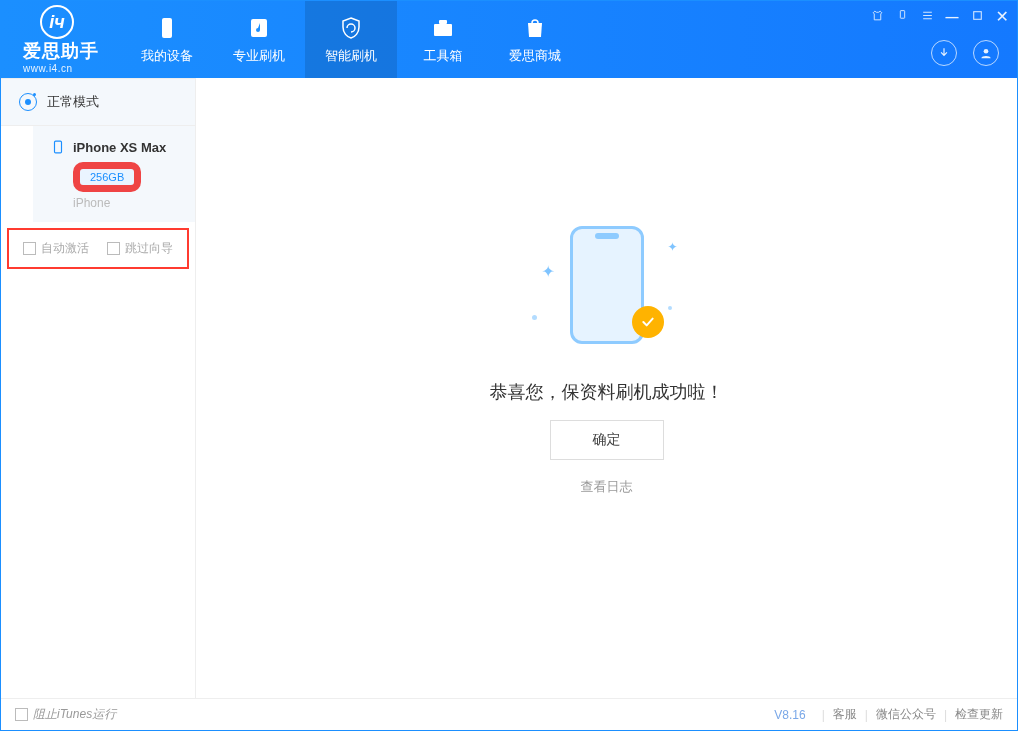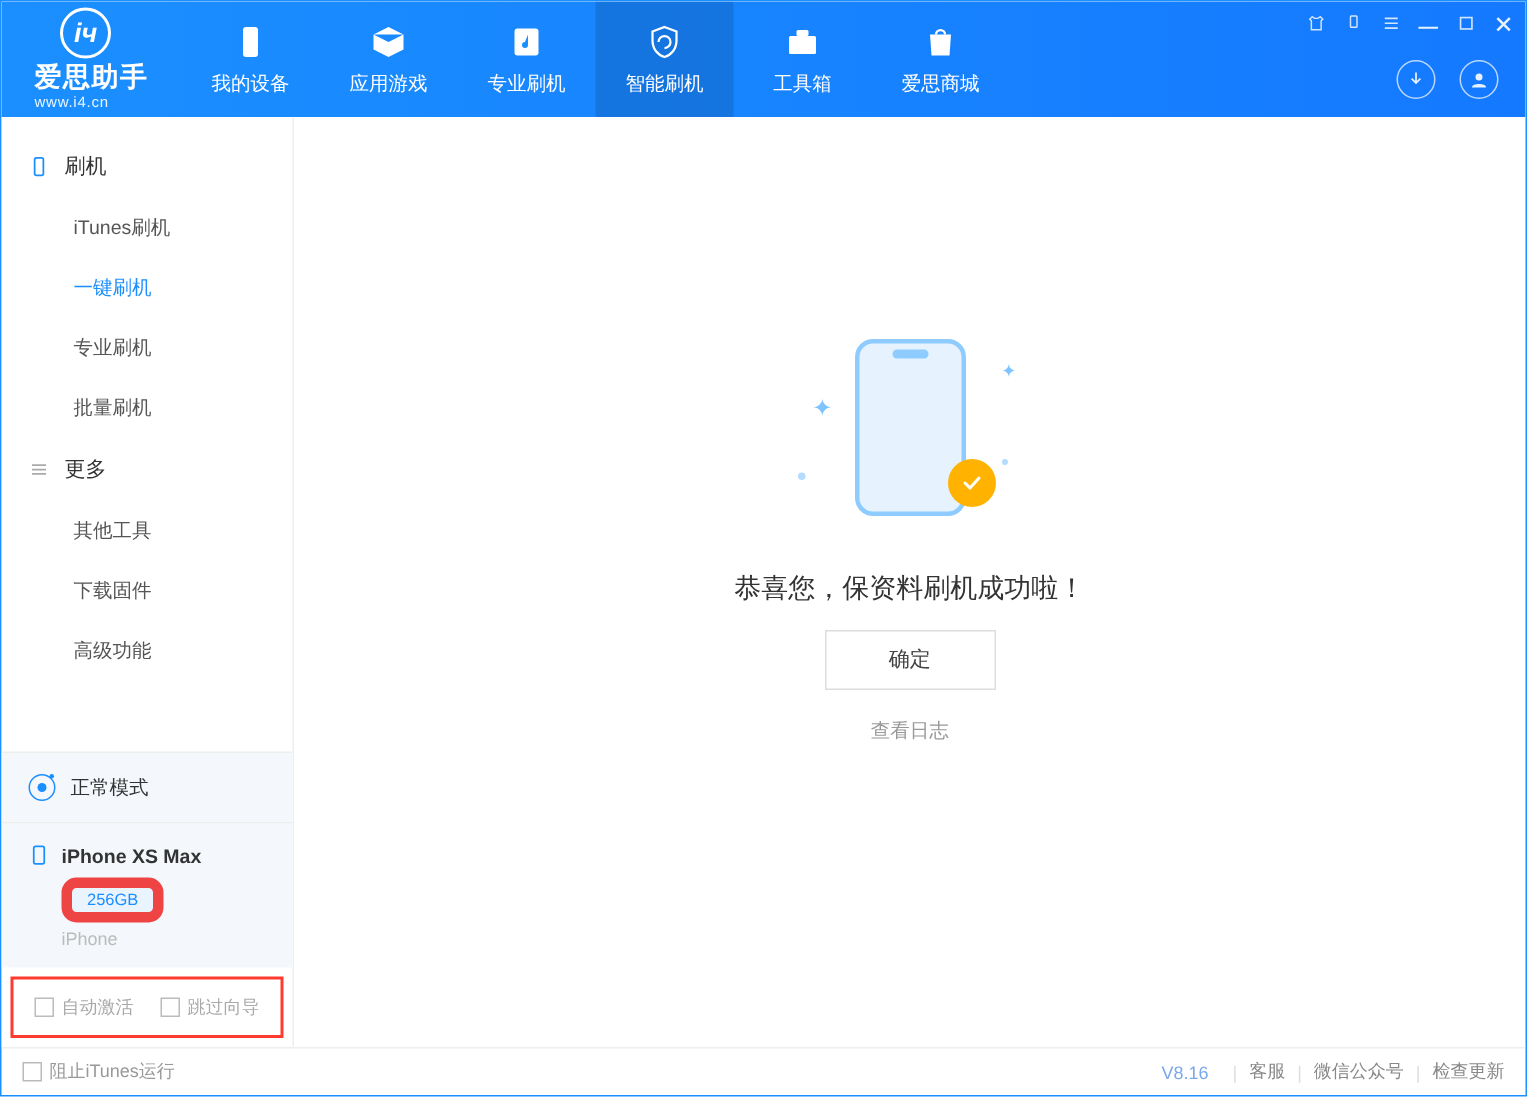--- a/index.html
+++ b/index.html
@@ -34,21 +34,21 @@
 .side-group-head { display: flex; align-items: center; gap: 10px; padding: 12px 18px; font-size: 14px; color: #333; font-weight: 500; }
 .side-group-head svg { width: 14px; height: 14px; }
 .side-item { padding: 11px 18px 11px 48px; font-size: 13px; color: #555; cursor: pointer; }
 .side-item.active { color: #1b8fff; }
 
 .device-panel { border-top: 1px solid #eee; padding: 0; }
 .mode-row { display: flex; align-items: center; gap: 10px; padding: 14px 18px; border-bottom: 1px solid #eee; background: #f4f8fc; }
 .mode-icon { width: 18px; height: 18px; border: 1.5px solid #1b8fff; border-radius: 50%; display: flex; align-items: center; justify-content: center; position: relative; }
 .mode-icon::after { content: ""; width: 6px; height: 6px; border-radius: 50%; background: #1b8fff; }
 .mode-icon::before { content: ""; position: absolute; width: 3px; height: 3px; background: #1b8fff; border-radius: 50%; top: -1px; right: 0px; }
-.device-row { padding: 12px 18px; background: #f4f8fc; }
+.device-row { padding: 12px 18px; background: #f4f8fc; margin-left: 32px; }
 .device-name-row { display: flex; align-items: center; gap: 8px; font-size: 13px; font-weight: bold; color: #333; }
 .device-name-row svg { width: 14px; height: 18px; fill: none; stroke: #1b8fff; stroke-width: 2; }
 .device-badge { display: inline-block; margin-top: 6px; margin-left: 22px; padding: 2px 10px; border: 7px solid #ef4444; border-radius: 10px; font-size: 11px; color: #1b8fff; background: #eaf4ff; }
 .device-sub { margin-left: 22px; margin-top: 4px; color: #bbb; font-size: 12px; }
 
 .checkbox-row { display: flex; gap: 18px; padding: 10px 14px; border: 2px solid #ff3b30; margin: 6px 6px 6px 6px; }
 .chk { display: flex; align-items: center; gap: 5px; color: #aaa; font-size: 12px; cursor: pointer; }
 .chk-box { width: 13px; height: 13px; border: 1px solid #bbb; background: #fff; }
 
 
@@ -63,21 +63,21 @@
 .sparkle.s2 { right: 4px; top: 20px; font-size: 12px; }
 .dot1 { position: absolute; width: 5px; height: 5px; background: #b3dcff; border-radius: 50%; left: 0px; bottom: 30px; }
 .dot2 { position: absolute; width: 4px; height: 4px; background: #b3dcff; border-radius: 50%; right: 10px; bottom: 40px; }
 
 .success-msg { font-size: 18px; color: #333; margin-bottom: 16px; }
 .confirm-btn { border: 1px solid #ddd; background: #fff; padding: 10px 42px; font-size: 14px; color: #444; cursor: pointer; margin-bottom: 18px; }
 .log-link { color: #999; font-size: 13px; cursor: pointer; }
 
 
 .footer { height: 32px; border-top: 1px solid #eee; display: flex; align-items: center; padding: 0 14px; font-size: 12px; color: #999; }
-.footer-left { display: flex; align-items: center; gap: 6px; }
+.footer-left { display: flex; align-items: center; gap: 6px; font-style: italic; }
 .footer-right { margin-left: auto; display: flex; align-items: center; gap: 8px; }
 .footer-right .sep { color: #ddd; }
 .footer-link { cursor: pointer; color: #888; }
 .version { color: #7aa8e8; margin-right: 8px; }
 </style>
 </head>
 <body>
 
 <div class="header">
   <div class="logo-area">
@@ -93,28 +93,20 @@
       <span class="nav-tab-icon">
           <svg viewBox="0 0 24 24">
             <rect x="7" y="2" width="10" height="20" rx="2"></rect>
           </svg>
         </span>
       <span>我的设备</span>
     </div>
     <div class="nav-tab">
       <span class="nav-tab-icon">
           <svg viewBox="0 0 24 24">
-            <path d="M12 2 L22 7 L22 17 L12 22 L2 17 L2 7 Z M2 7 L12 12 L22 7 M12 12 L12 22"></path>
-          </svg>
-        </span>
-      <span>应用游戏</span>
-    </div>
-    <div class="nav-tab">
-      <span class="nav-tab-icon">
-          <svg viewBox="0 0 24 24">
             <rect x="4" y="3" width="16" height="18" rx="2"></rect>
             <path d="M13 7 L13 14 A2 2 0 1 1 11 12" fill="#1b8fff"></path>
           </svg>
         </span>
       <span>专业刷机</span>
     </div>
     <div class="nav-tab active">
       <span class="nav-tab-icon">
           <svg viewBox="0 0 24 24">
             <path d="M12 2 L20 5 L20 11 C20 17 16 21 12 22 C8 21 4 17 4 11 L4 5 Z" fill="none" stroke="#fff" stroke-width="1.5"></path>
@@ -170,42 +162,20 @@
         <svg viewBox="0 0 24 24">
           <circle cx="12" cy="9" r="4"></circle>
           <path d="M4 21 C4 16 20 16 20 21"></path>
         </svg>
       </div>
   </div>
 </div>
 
 <div class="body-area">
   <div class="sidebar">
-    <div class="sidebar-scroll">
-      <div class="side-group-head">
-        <svg viewBox="0 0 24 24">
-            <rect x="7" y="2" width="10" height="20" rx="2" fill="none" stroke="#1b8fff" stroke-width="2"></rect>
-          </svg>
-        <span>刷机</span>
-      </div>
-      <div class="side-item">iTunes刷机</div>
-      <div class="side-item active">一键刷机</div>
-      <div class="side-item">专业刷机</div>
-      <div class="side-item">批量刷机</div>
-
-      <div class="side-group-head">
-        <svg viewBox="0 0 24 24">
-            <path d="M4 7h16M4 12h16M4 17h16" stroke="#aaa" stroke-width="2"></path>
-          </svg>
-        <span>更多</span>
-      </div>
-      <div class="side-item">其他工具</div>
-      <div class="side-item">下载固件</div>
-      <div class="side-item">高级功能</div>
-    </div>
 
     <div class="device-panel">
       <div class="mode-row">
         <span class="mode-icon"></span>
         <span style="font-size:13px;color:#333;">正常模式</span>
       </div>
       <div class="device-row">
         <div class="device-name-row">
           <svg viewBox="0 0 24 24">
               <rect x="6" y="2" width="12" height="20" rx="2"></rect>

